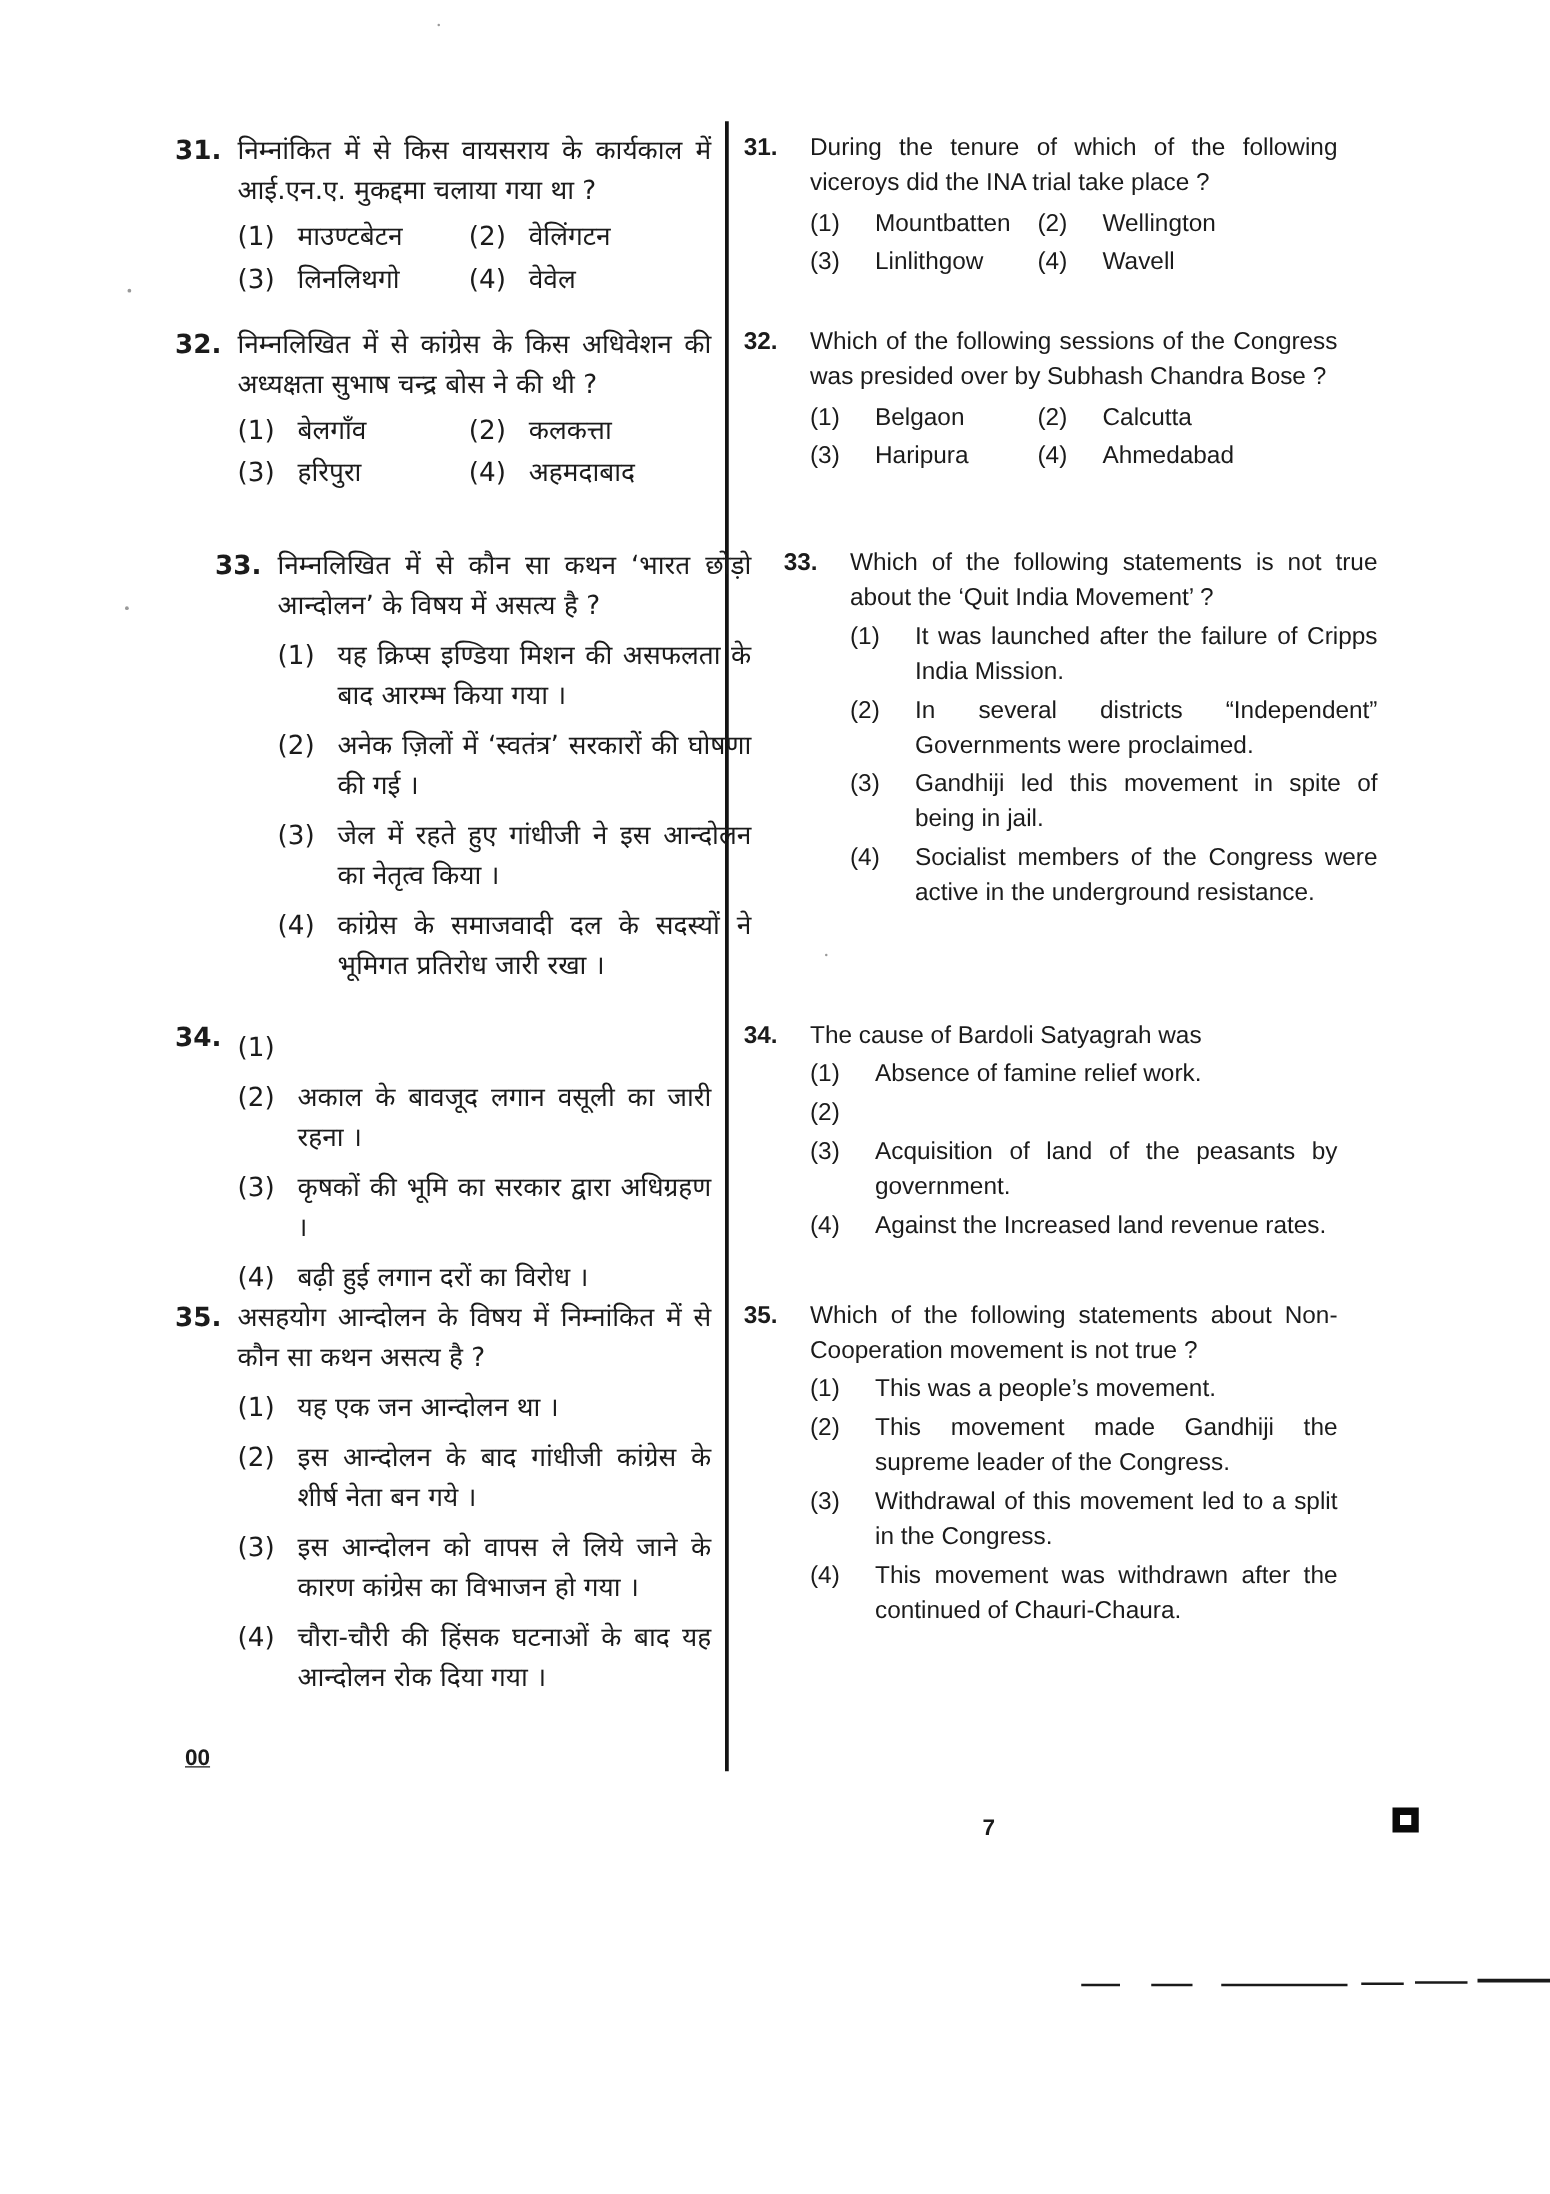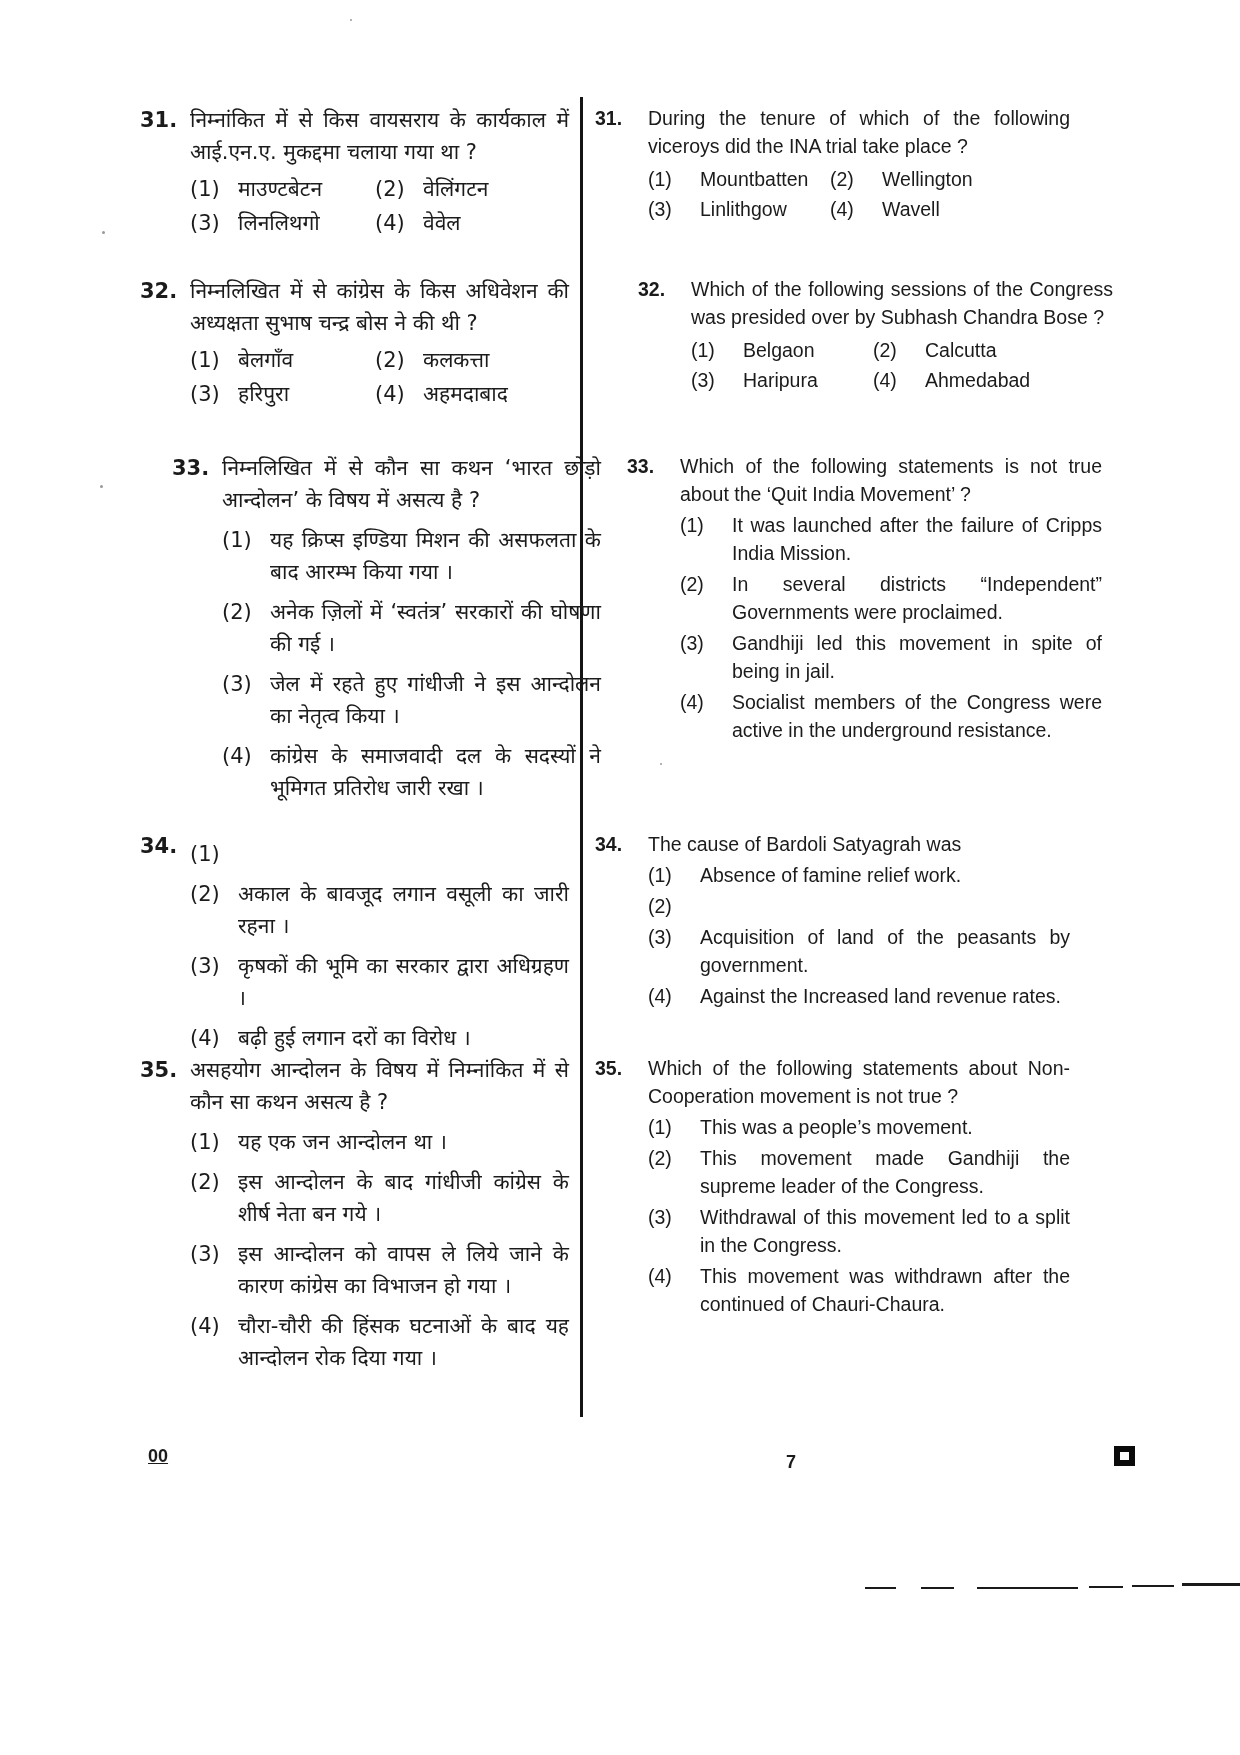--- a/index.html
+++ b/index.html
@@ -3,22 +3,22 @@
 <meta charset="utf-8">
 <style>
   html,body{margin:0;padding:0;background:#fff;}
   .page{
     position:relative;width:1240px;height:1755px;background:#ffffff;
     font-family:"DejaVu Sans", sans-serif;color:#1b1b1b;overflow:hidden;
   }
   .divider{position:absolute;left:580px;top:97px;width:3px;height:1320px;background:#141414;}
   #questions{position:absolute;left:140px;top:104px;width:930px;}
   .qrow{display:grid;grid-template-columns:441px 489px;align-items:start;}
-  .qrow:nth-child(1){margin-bottom:36px;}
-  .qrow:nth-child(2){margin-bottom:42px;gap:43px;}
+  .qrow:nth-child(1){margin-bottom:20px;}
+  .qrow:nth-child(2){margin-bottom:42px;}
   .qrow:nth-child(3){margin-bottom:26px;margin-left:32px;}
   .qrow:nth-child(4){}
   .qcell{display:flex;}
   .qcell.hindi{padding-right:12px;font-size:21px;line-height:32px;}
   .qcell.english{padding-left:14px;font-family:"Liberation Sans", "DejaVu Sans", sans-serif;font-size:19.5px;line-height:28px;}
   .qnum{font-weight:bold;flex:none;}
   .hindi .qnum{width:50px;}
   .english .qnum{width:53px;}
   .qbody{flex:1;min-width:0;}
   .qtext{margin:0;text-align:justify;}
@@ -27,21 +27,21 @@
   .hindi .opts.two-col{grid-template-columns:185px 1fr;}
   .english .opts.two-col{grid-template-columns:182px 1fr;}
   .opt{display:flex;}
   .opts.list .opt{margin-top:8px;}
   .english .opts.list .opt{margin-top:3px;}
   .opts.two-col .opt{margin-top:2px;}
   .olabel{flex:none;}
   .hindi .olabel{width:48px;}
   .english .olabel{width:52px;}
   .otext{flex:1;min-width:0;text-align:justify;}
-  .footer-left{position:absolute;left:148px;top:1446px;font-weight:bold;font-size:18px;font-family:"Liberation Sans",sans-serif;text-decoration:underline;}
+  .footer-left{position:absolute;left:148px;top:1396px;font-weight:bold;font-size:18px;font-family:"Liberation Sans",sans-serif;text-decoration:underline;}
   .page-number{position:absolute;left:786px;top:1452px;font-weight:bold;font-size:18px;font-family:"Liberation Sans",sans-serif;}
   .corner-square{position:absolute;left:1114px;top:1446px;width:9px;height:8px;background:#fff;border:6px solid #0a0a0a;}
   .dash{position:absolute;height:2px;background:#1a1a1a;top:1587px;}
   .dash.d1{left:865px;width:31px;}
   .dash.d2{left:921px;width:33px;}
   .dash.d3{left:977px;width:101px;}
   .dash.d4{left:1089px;width:34px;top:1586px;}
   .dash.d5{left:1132px;width:42px;top:1585px;}
   .dash.d6{left:1182px;width:58px;height:3px;top:1583px;}
   .speck{position:absolute;width:3px;height:3px;background:#555;border-radius:50%;opacity:.6;}

